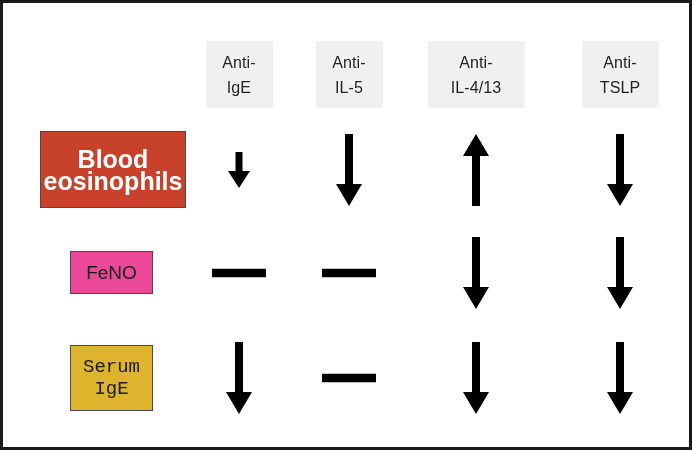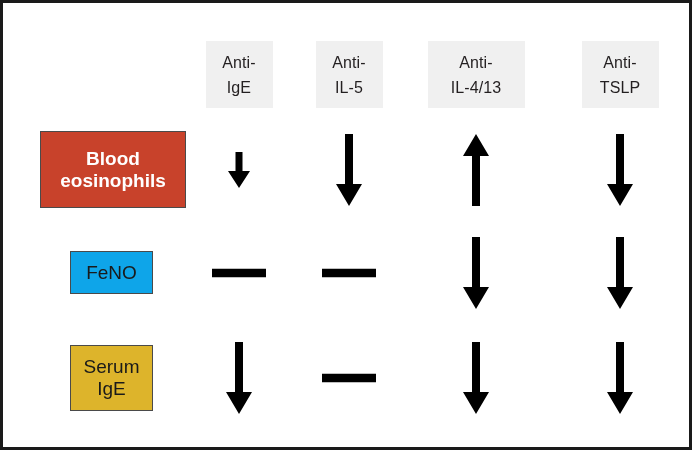--- a/index.html
+++ b/index.html
@@ -47,21 +47,21 @@
     display: flex;
     align-items: center;
     justify-content: center;
     text-align: center;
     line-height: 22px;
     white-space: pre-line;
   }
   .row-label.emphasis {
     color: #ffffff;
     font-weight: bold;
-    font-size: 19px;
+    font-size: 25px;
   }
   .row-label.plain {
     color: #1a1a1a;
     font-weight: normal;
     font-size: 19px;
   }
 
   
   .cell {
     position: absolute;
@@ -89,22 +89,22 @@
 <div class="col-header" style="left: 202.5px; top: 38px; width: 67px; height: 67px; background: rgb(240, 240, 240);">Anti-
 IgE</div>
     <div class="col-header" style="left: 312.5px; top: 38px; width: 67px; height: 67px; background: rgb(240, 240, 240);">Anti-
 IL-5</div>
     <div class="col-header" style="left: 424.5px; top: 38px; width: 97px; height: 67px; background: rgb(240, 240, 240);">Anti-
 IL-4/13</div>
     <div class="col-header" style="left: 578.5px; top: 38px; width: 77px; height: 67px; background: rgb(240, 240, 240);">Anti-
 TSLP</div>
     <div class="row-label emphasis" style="left: 37px; top: 128px; width: 146px; height: 77px; background: rgb(200, 66, 43); color: rgb(255, 255, 255);">Blood
 eosinophils</div>
-    <div class="row-label plain" style="left: 67px; top: 248px; width: 83px; height: 43px; background: #0ea5e9; color: rgb(26, 26, 26);">FeNO</div>
-    <div class="row-label plain" style="left: 67px; top: 342px; width: 83px; height: 66px; background: rgb(221, 180, 43); color: rgb(26, 26, 26);">Serum
+    <div class="row-label plain" style="left: 67px; top: 248px; width: 83px; height: 43px; background: #ec4899; color: rgb(26, 26, 26);">FeNO</div>
+    <div class="row-label plain" style="left: 67px; top: 342px; width: 83px; height: 66px; background: rgb(221, 180, 43); color: rgb(26, 26, 26); font-family: Liberation Mono, monospace;">Serum
 IgE</div>
     <div class="cell" style="left: 236px; top: 167px;">
       <svg width="22" height="36" viewBox="0 0 22 36">
         <polygon points="7.5,0 14.5,0 14.5,19 22,19 11,36 0,19 7.5,19" fill="#000000"></polygon>
       </svg>
       <span class="glyph-label">decrease</span>
     </div>
     <div class="cell" style="left: 346px; top: 167px;">
       <svg width="26" height="72" viewBox="0 0 26 72">
         <polygon points="9,0 17,0 17,50 26,50 13,72 0,50 9,50" fill="#000000"></polygon>

